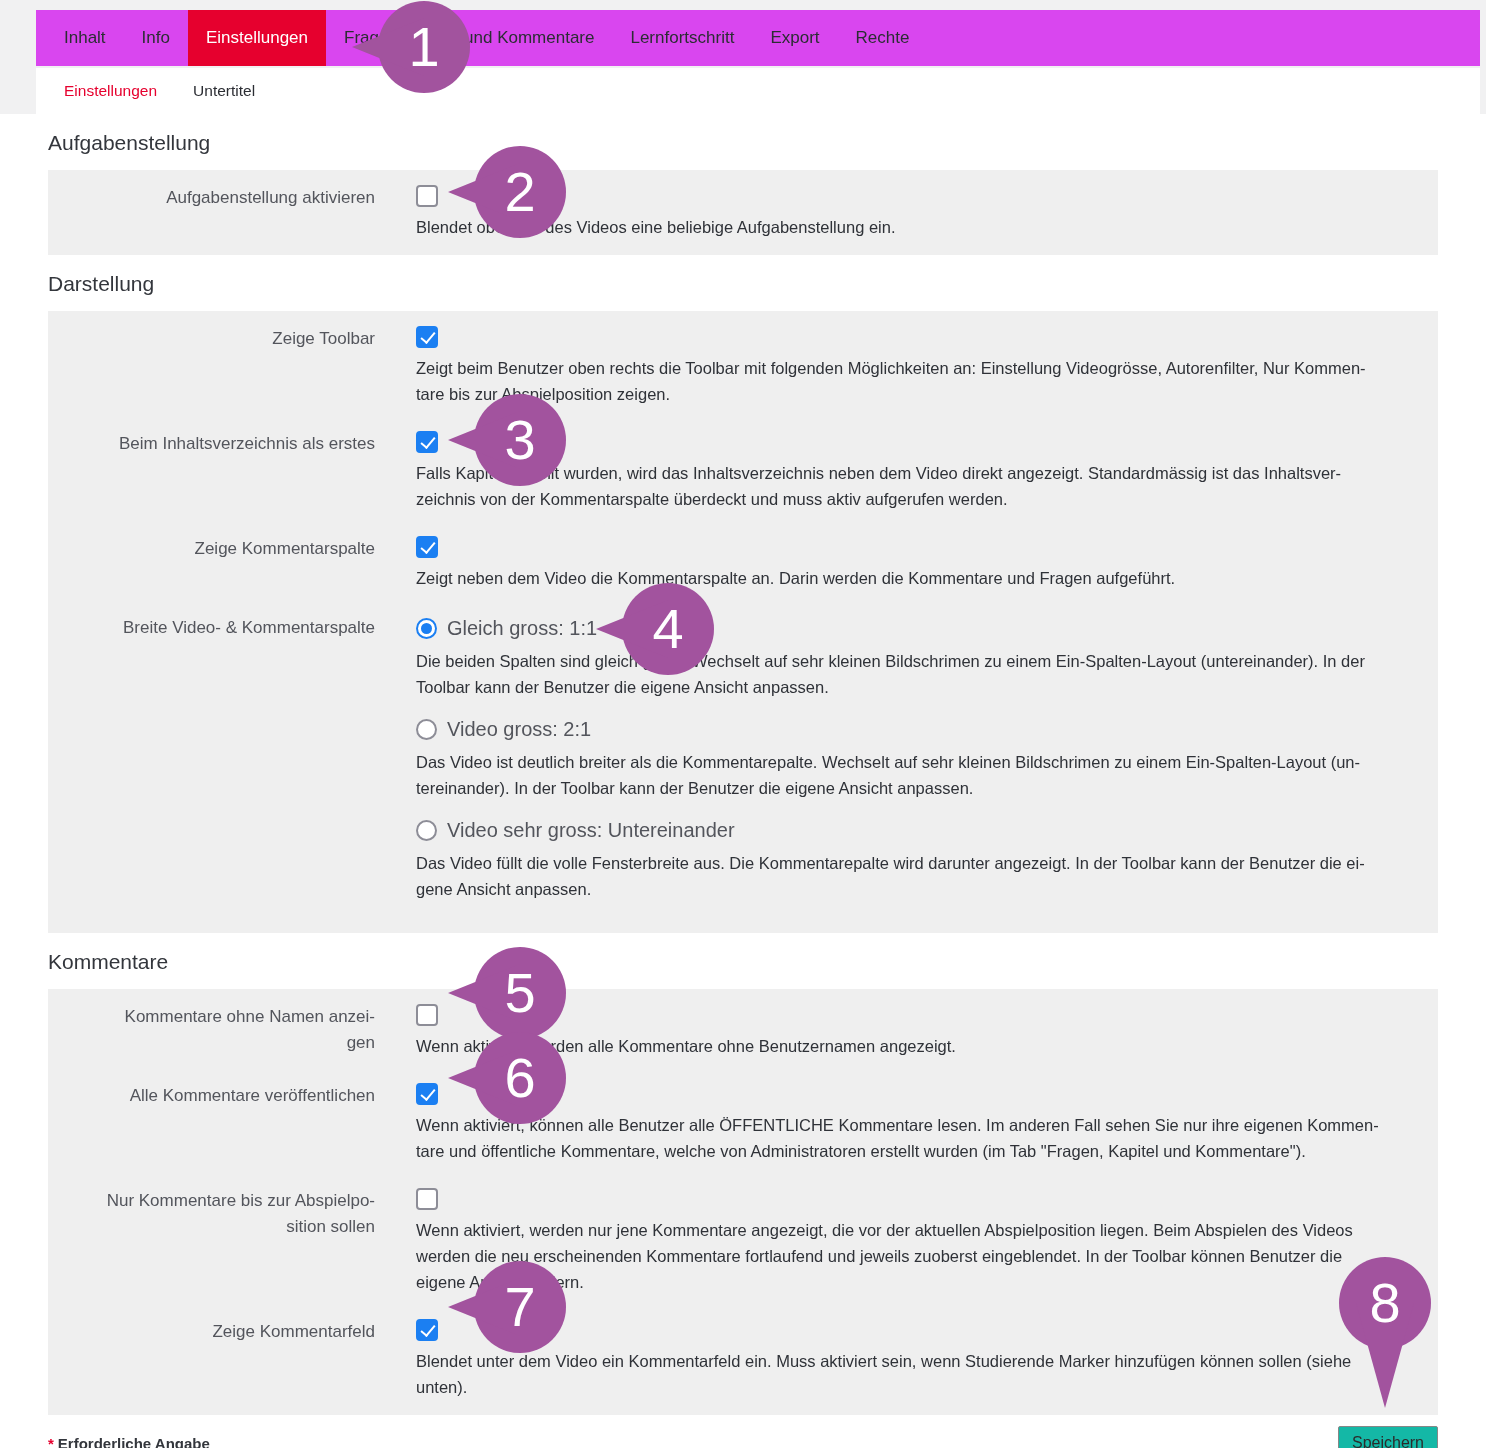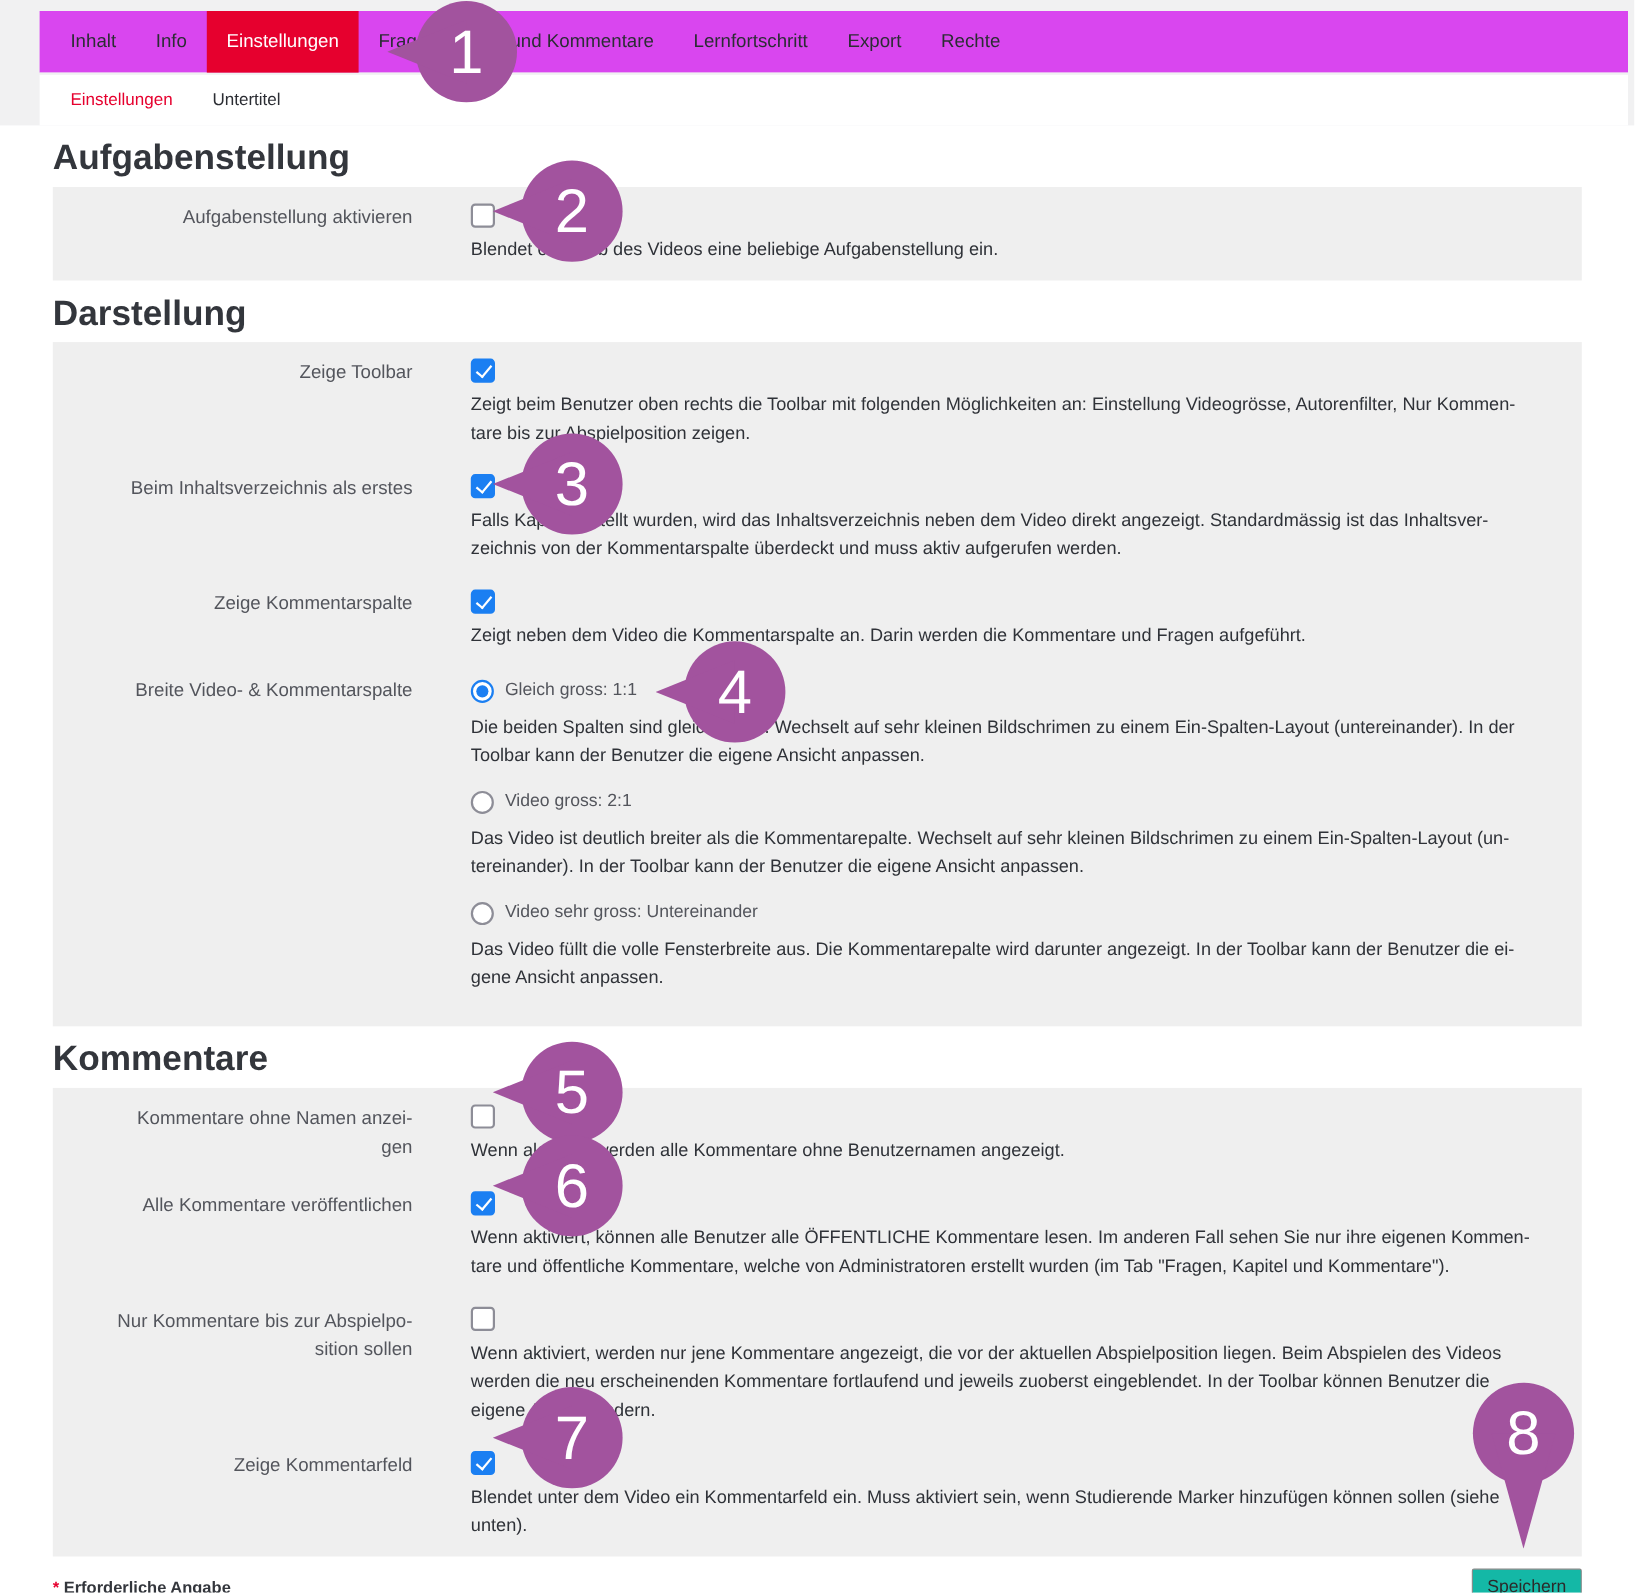--- a/index.html
+++ b/index.html
@@ -22,36 +22,36 @@
   .tabbar{background:#d946ef;height:56px;display:flex;align-items:stretch;padding-left:10px;}
   .tab{display:flex;align-items:center;padding:0 18px;font-size:17px;color:#2b2d33;cursor:pointer;white-space:nowrap;}
   .tab.active{background:var(--red);color:#fff;}
   .tabgap{height:2px;background:var(--chrome);}
   .subtabbar{background:#fff;height:46px;display:flex;align-items:center;padding-left:10px;}
   .subtab{padding:0 18px;font-size:15.5px;color:#2b2d33;cursor:pointer;}
   .subtab.active{color:var(--red);}
 
   
   .content{padding:0 48px;}
-  h2{font-size:32px;line-height:30px;font-weight:700;color:var(--heading);margin:14px 0 12px;}
+  h2{font-size:21px;line-height:30px;font-weight:400;color:var(--heading);margin:14px 0 12px;}
   .panel{background:var(--panel);padding:15px 0;}
-  .row{display:grid;grid-template-columns:303px 1fr;column-gap:53px;padding-left:24px;margin-bottom:24px;}
+  .row{display:grid;grid-template-columns:303px 1fr;column-gap:41px;padding-left:24px;margin-bottom:24px;}
   .row:last-child{margin-bottom:0;}
   .row-label{text-align:right;font-size:17px;line-height:26px;color:var(--label);white-space:pre-line;}
   .desc{max-width:996px;margin-top:7px;font-size:16.5px;line-height:26px;color:var(--text);white-space:pre-line;}
 
   
   .cb{display:block;width:22px;height:22px;border-radius:4px;border:2px solid #8d8d97;background:#fff;position:relative;cursor:pointer;}
   .cb.on{border-color:var(--blue);background:var(--blue);}
   .cb.on::after{content:"";position:absolute;left:6px;top:1px;width:6px;height:12px;border-right:2.5px solid #fff;border-bottom:2.5px solid #fff;transform:rotate(40deg);}
 
   
   .opt{margin-bottom:16px;}
   .opt:last-child{margin-bottom:16px;}
-  .opt-head{display:flex;align-items:center;gap:10px;font-size:16px;line-height:26px;color:var(--label);}
+  .opt-head{display:flex;align-items:center;gap:10px;font-size:20px;line-height:26px;color:var(--label);}
   .rd{flex:none;width:21px;height:21px;border-radius:50%;border:2.5px solid #8d8d97;background:#fff;position:relative;cursor:pointer;}
   .rd.on{border-color:var(--blue);}
   .rd.on::after{content:"";position:absolute;inset:3px;border-radius:50%;background:var(--blue);}
 
   
   .footer{display:flex;justify-content:space-between;align-items:center;padding:0 48px;margin-top:8px;height:40px;}
   .required{font-size:15px;color:#33363c;font-weight:bold;}
   .required .ast{color:var(--red);margin-right:4px;}
   .save-btn{font-family:"Liberation Sans",sans-serif;font-size:16px;color:#2b2b2b;background:#14b8a6;border:1px solid #878787;border-radius:2px;padding:7px 13px;cursor:pointer;}
 

